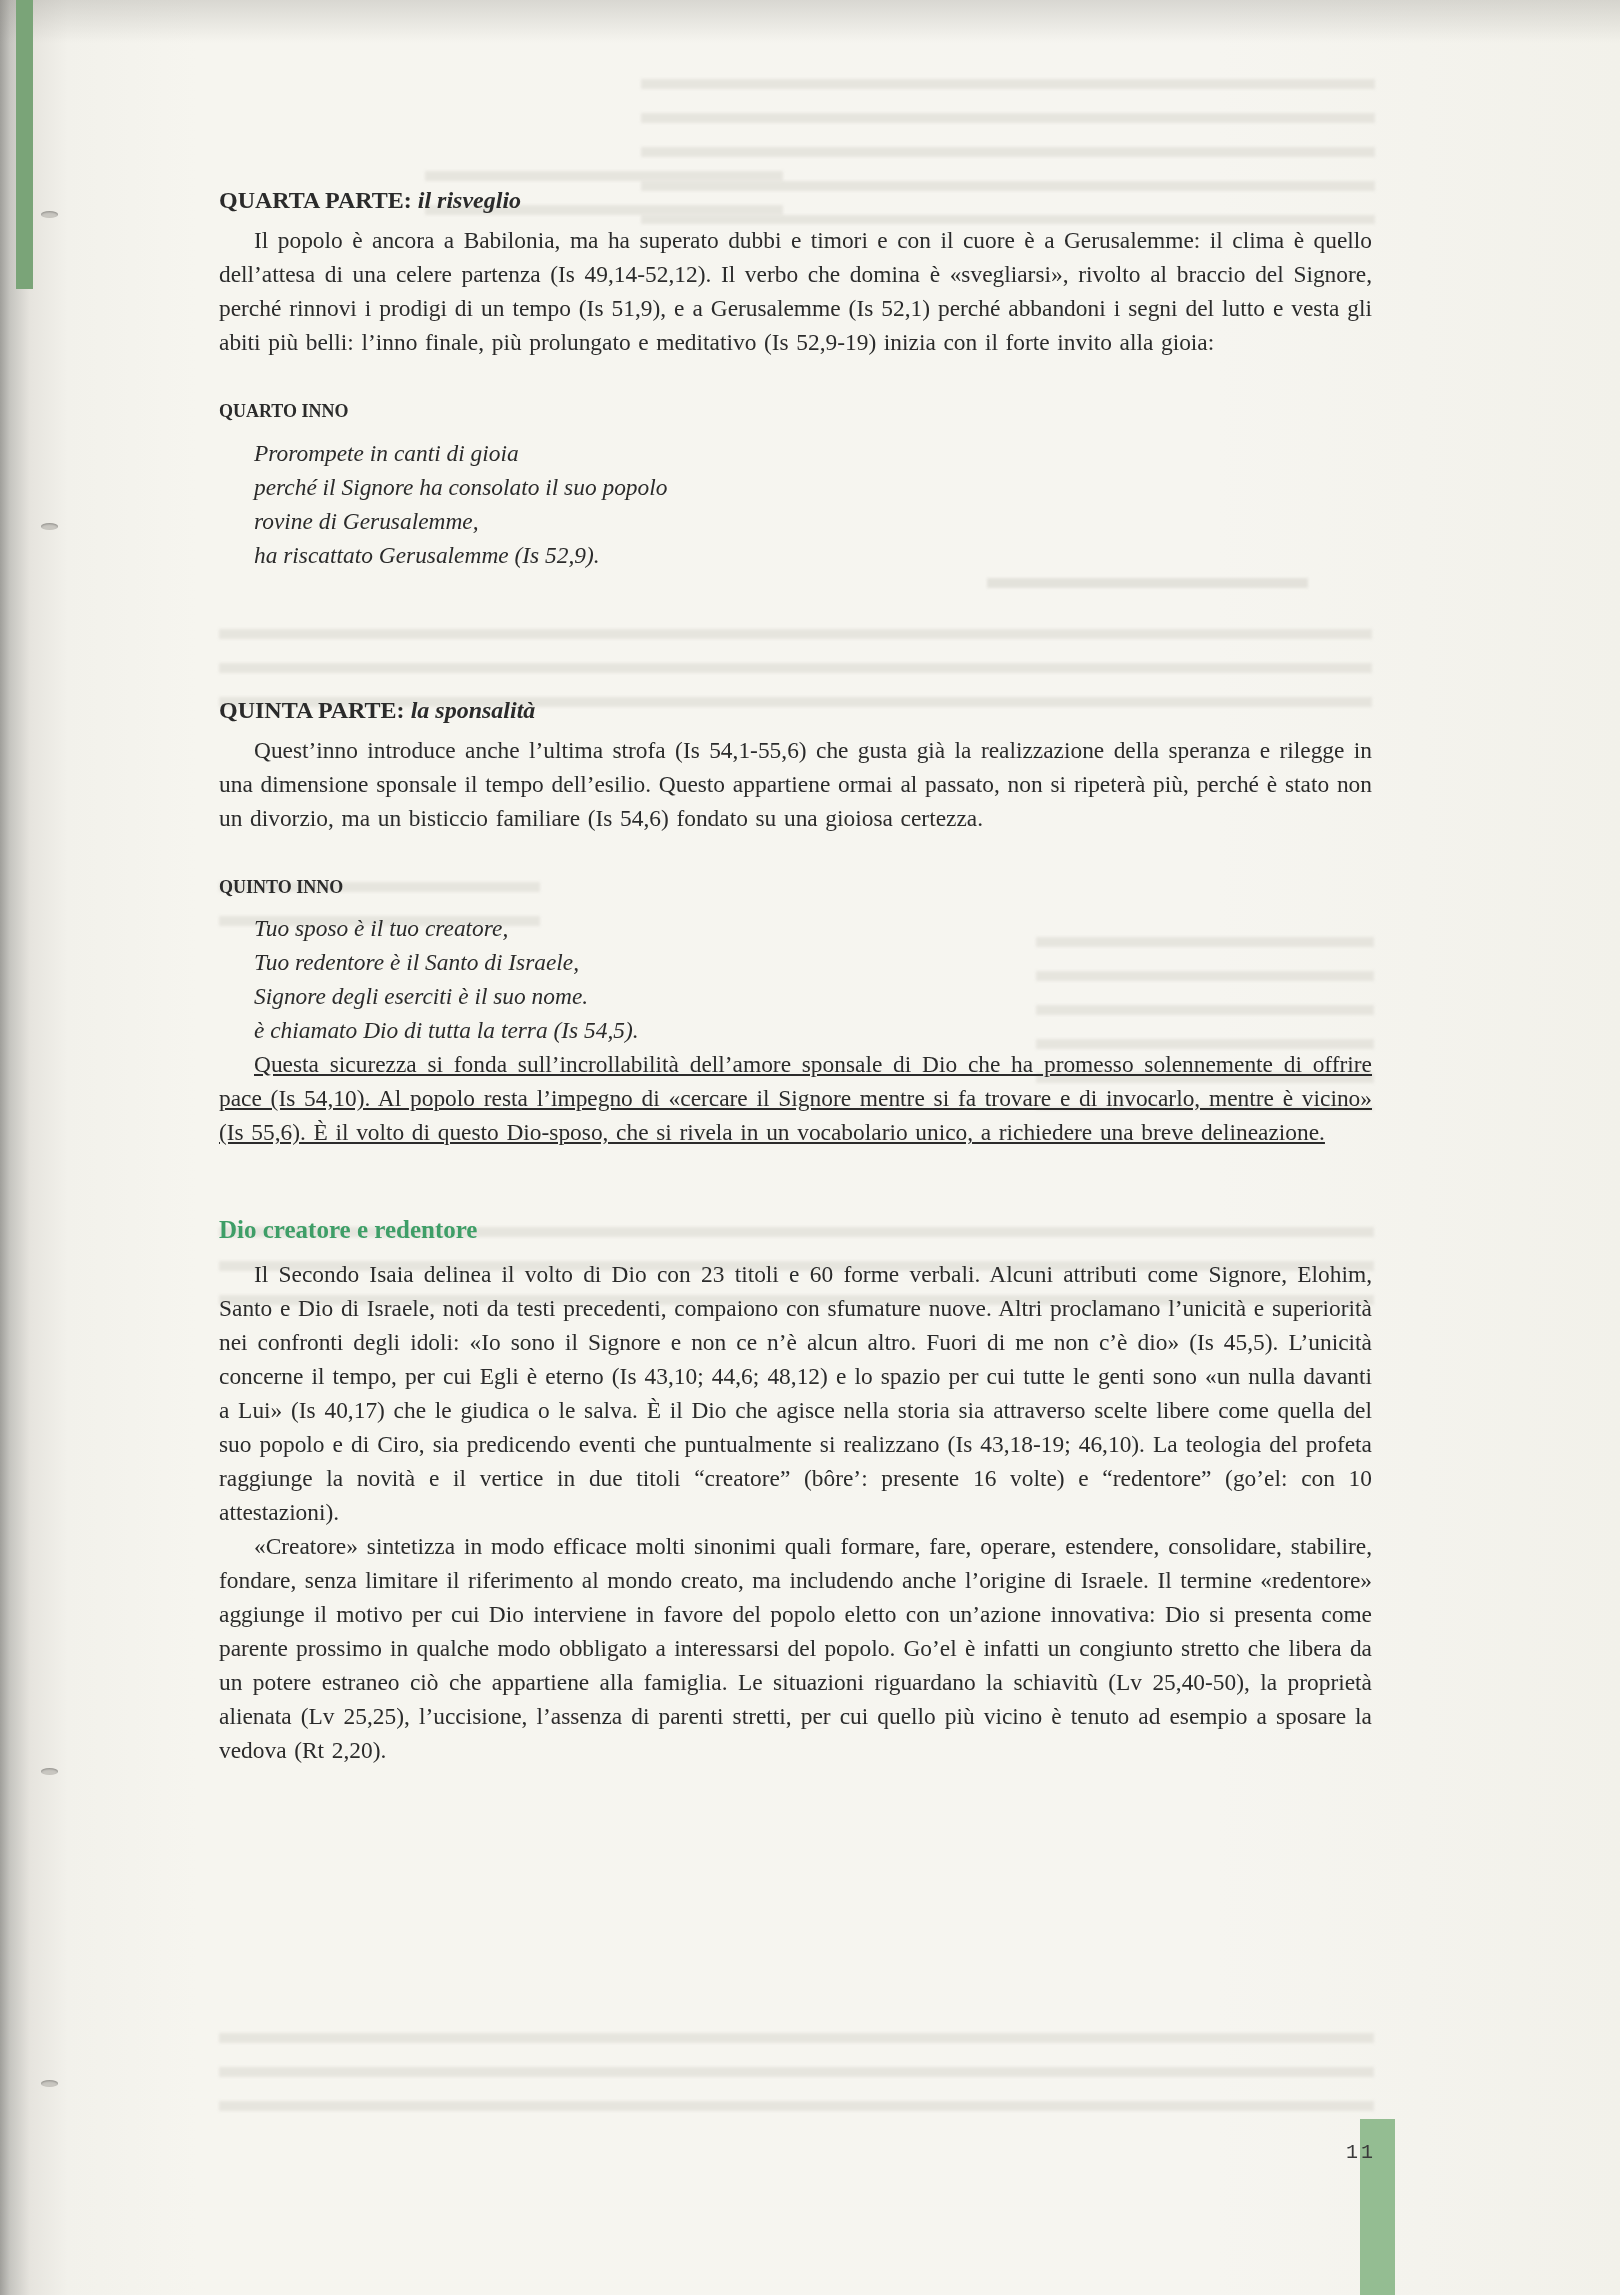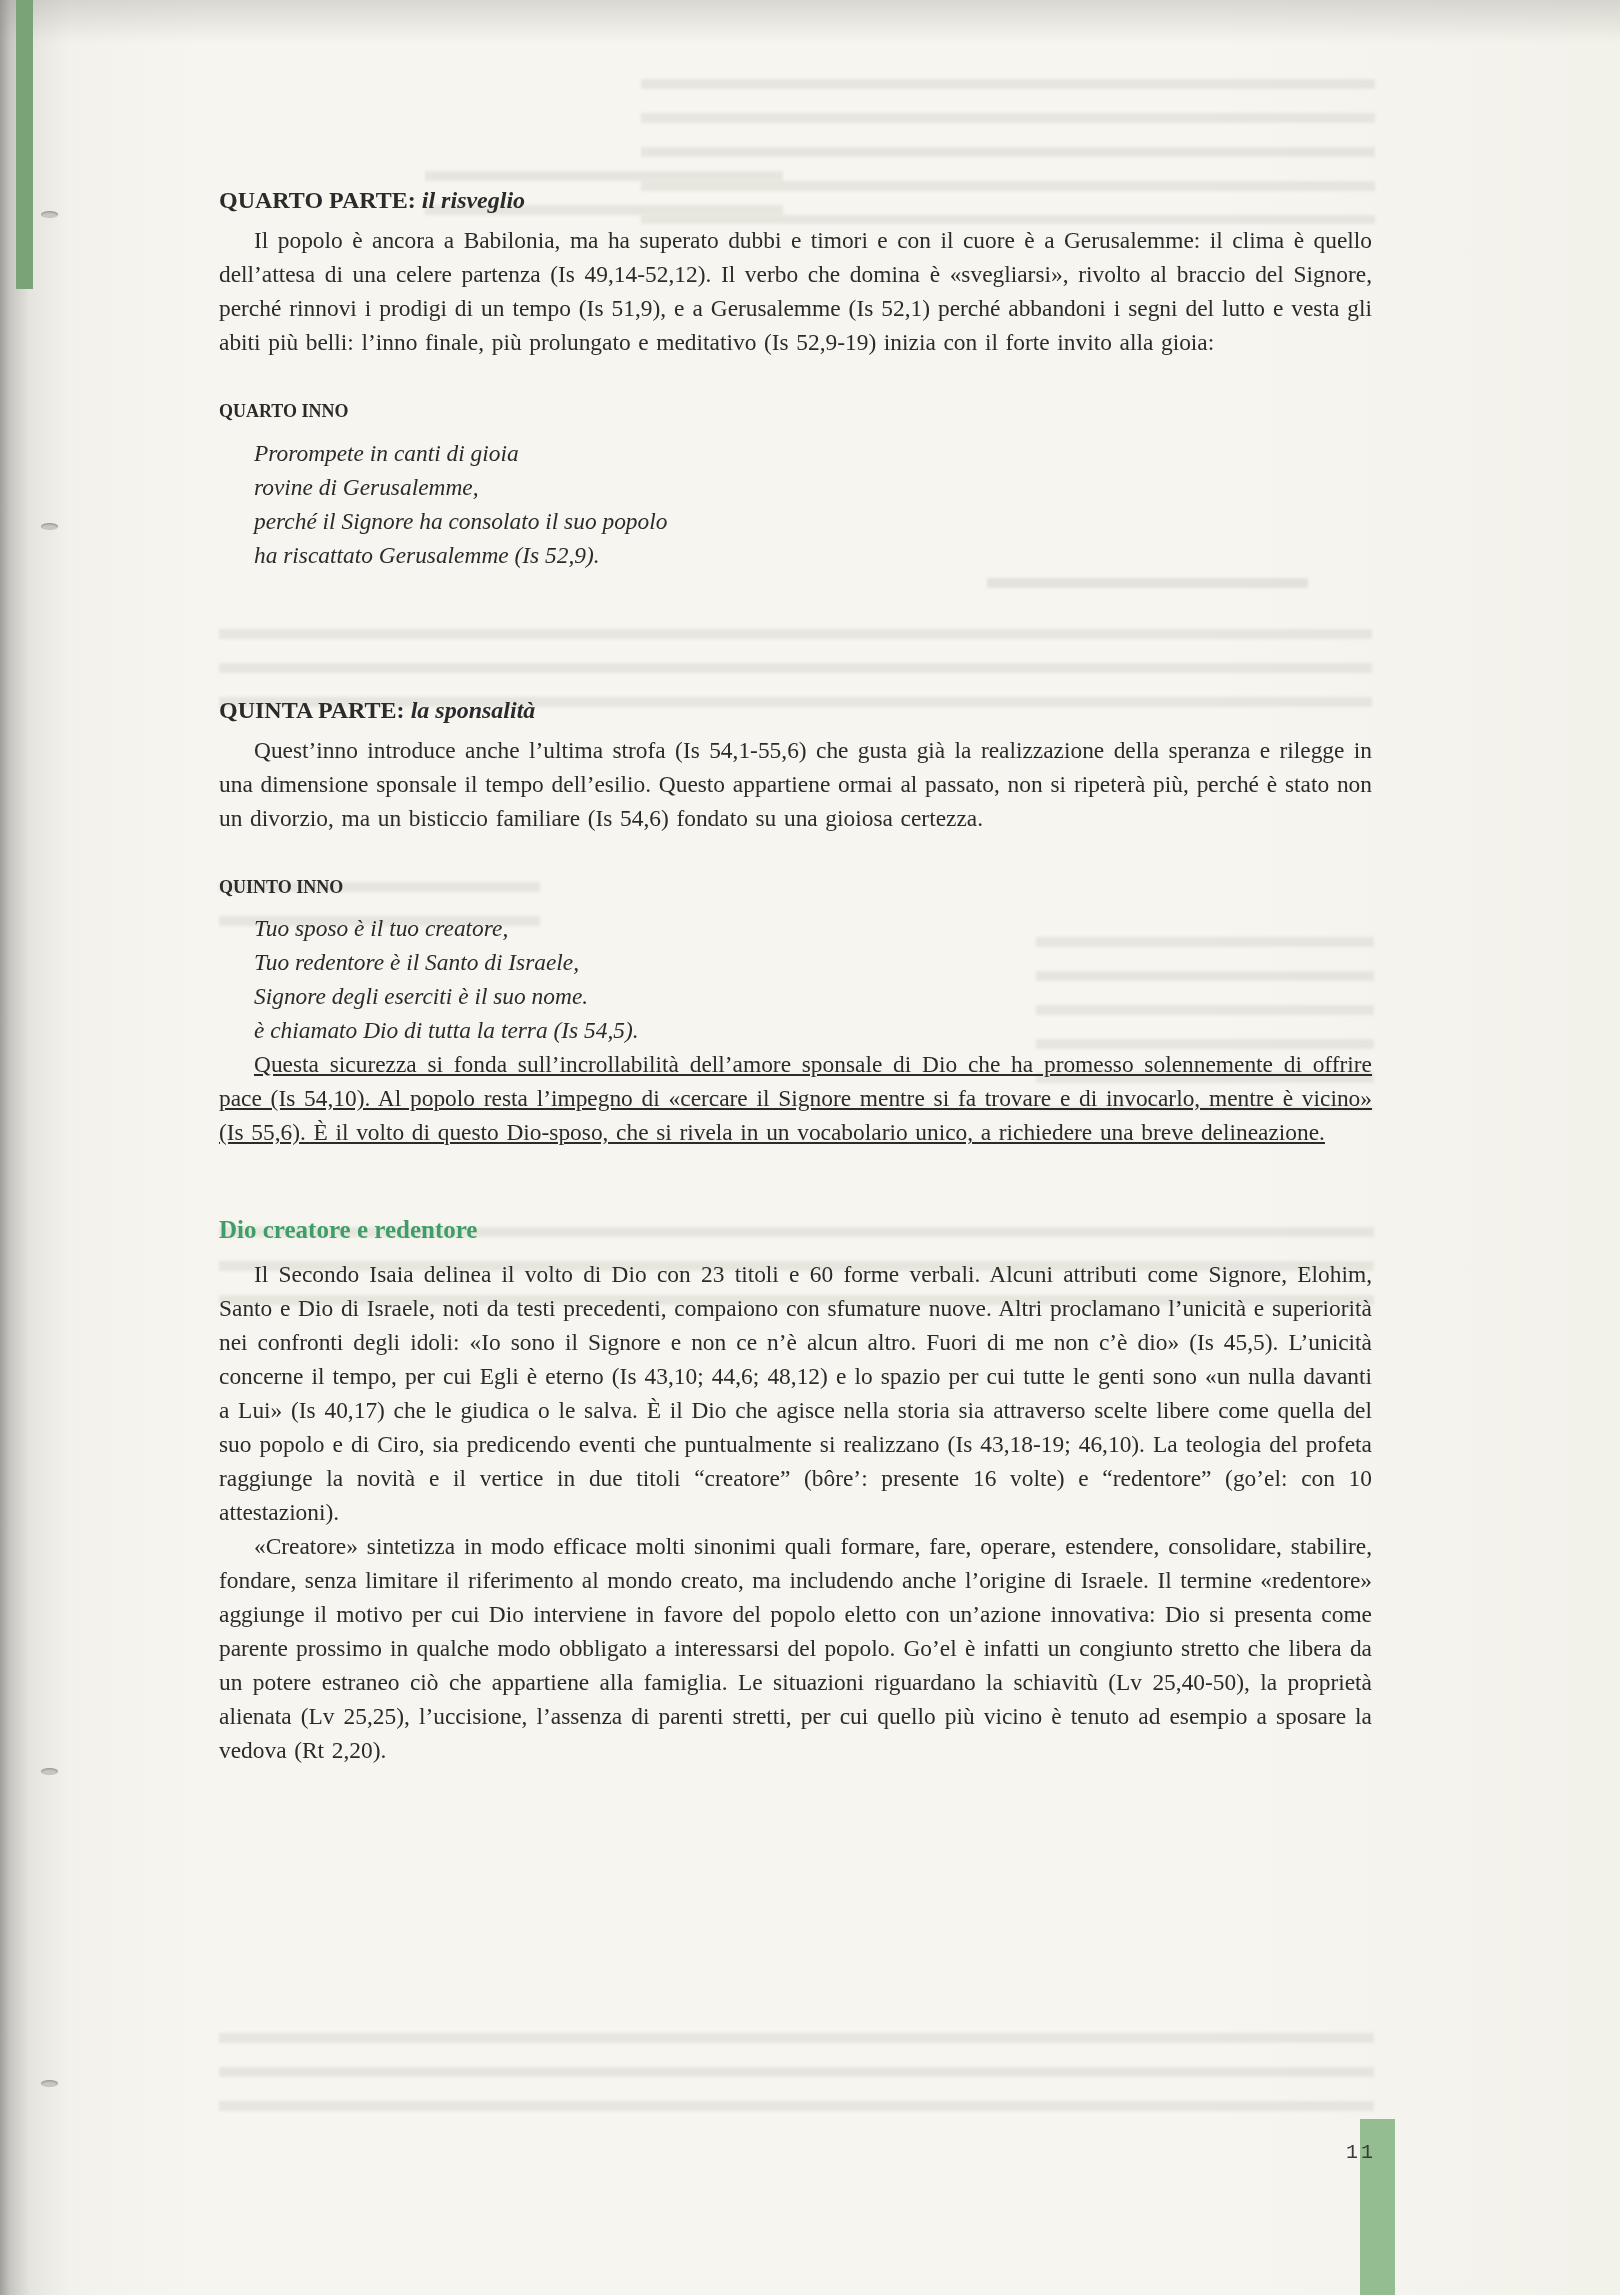--- a/index.html
+++ b/index.html
@@ -108,30 +108,30 @@
   <div class="ghost" style="top:578px;left:987px;width:321px;height:26px;opacity:0.6;"></div>
   <div class="ghost" style="top:629px;left:219px;width:1153px;height:96px;"></div>
   <div class="ghost" style="top:882px;left:219px;width:321px;height:49px;"></div>
   <div class="ghost" style="top:937px;left:1036px;width:338px;height:173px;"></div>
   <div class="ghost" style="top:1227px;left:219px;width:1155px;height:92px;"></div>
   <div class="ghost" style="top:2033px;left:219px;width:1155px;height:80px;"></div>
 
   <main class="content">
 
     <h2 class="part-heading">
-      <span>QUARTO PARTE:</span>
+      <span>QUARTA PARTE:</span>
       <span class="title">il risveglio</span>
     </h2>
     <p class="body">Il popolo è ancora a Babilonia, ma ha superato dubbi e timori e con il cuore è a Gerusalemme: il clima è quello dell’attesa di una celere partenza (Is 49,14-52,12). Il verbo che domina è «svegliarsi», rivolto al braccio del Signore, perché rinnovi i prodigi di un tempo (Is 51,9), e a Gerusalemme (Is 52,1) perché abbandoni i segni del lutto e vesta gli abiti più belli: l’inno finale, più prolungato e meditativo (Is 52,9-19) inizia con il forte invito alla gioia:</p>
 
     <h3 class="hymn-heading">QUARTO INNO</h3>
     <div class="hymn">
       <div>Prorompete in canti di gioia</div>
+      <div>perché il Signore ha consolato il suo popolo</div>
       <div>rovine di Gerusalemme,</div>
-      <div>perché il Signore ha consolato il suo popolo</div>
       <div>ha riscattato Gerusalemme (Is 52,9).</div>
     </div>
 
     <h2 class="part-heading sec5">
       <span>QUINTA PARTE:</span>
       <span class="title">la sponsalità</span>
     </h2>
     <p class="body">Quest’inno introduce anche l’ultima strofa (Is 54,1-55,6) che gusta già la realizzazione della speranza e rilegge in una dimensione sponsale il tempo dell’esilio. Questo appartiene ormai al passato, non si ripeterà più, perché è stato non un divorzio, ma un bisticcio familiare (Is 54,6) fondato su una gioiosa certezza.</p>
 
     <h3 class="hymn-heading">QUINTO INNO</h3>

